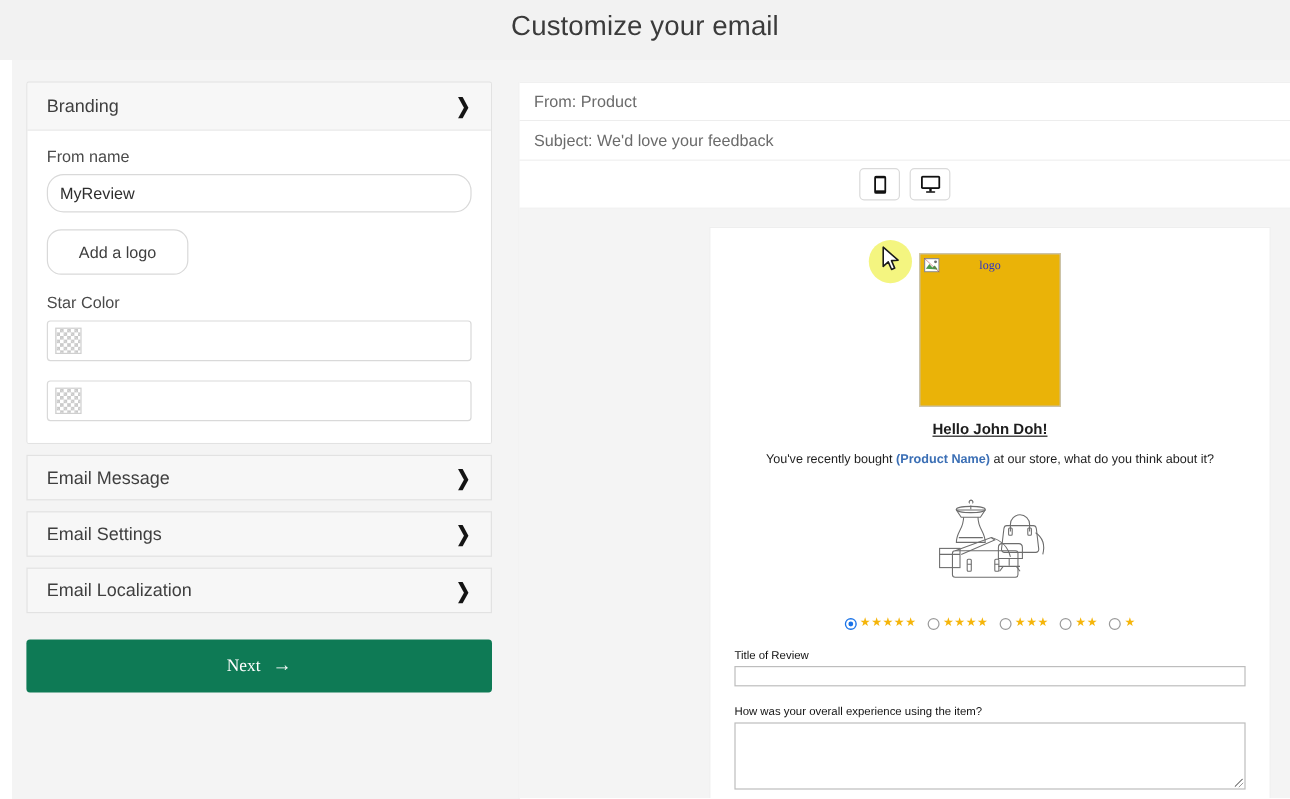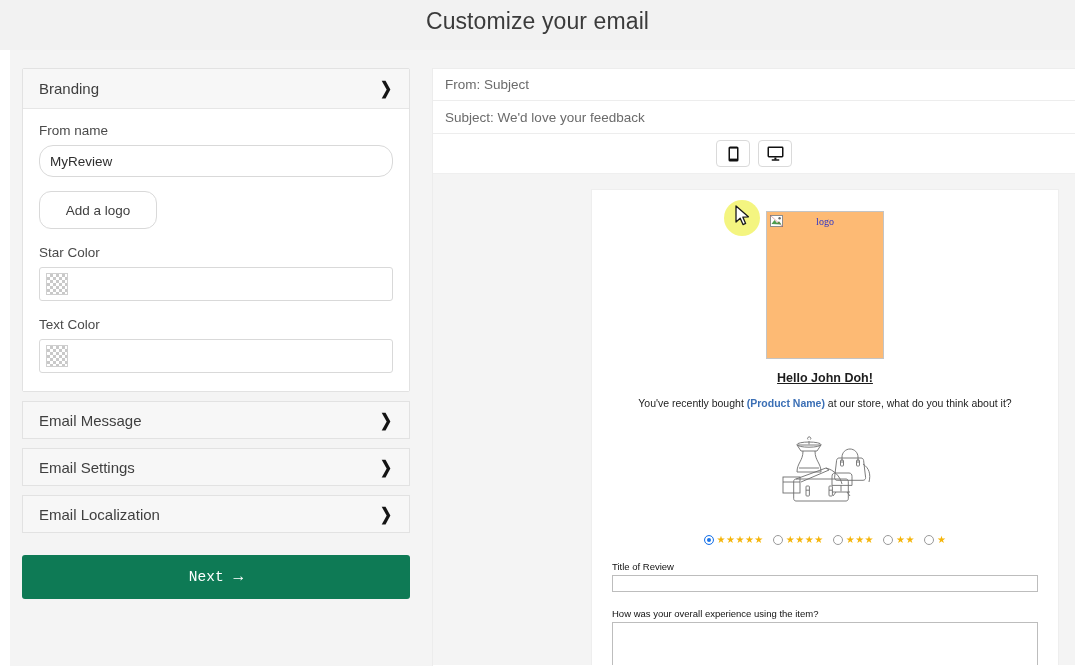--- a/index.html
+++ b/index.html
@@ -155,21 +155,21 @@
 
   .next-btn {
     margin-top: 22px;
     height: 44px;
     width: 100%;
     background: #0e7a55;
     color: #ffffff;
     border: none;
     border-radius: 3px;
     font-size: 14.5px;
-    font-family: Liberation Mono, monospace;
+    font-family: Liberation Serif, serif;
     display: flex;
     align-items: center;
     justify-content: center;
     gap: 10px;
     cursor: pointer;
   }
   .next-arrow { font-size: 16px; line-height: 1; }
 
   
   .preview-col {
@@ -222,25 +222,25 @@
     position: absolute;
     left: 158px; top: 15px;
     width: 468px;
     min-height: 480px;
     background: #ffffff;
     border: 1px solid #eeeeee;
   }
   .email-inner { padding: 16px 20px 10px 20px; }
 
   .logo-box {
-    width: 118px; height: 148px;
+    width: 118px; height: 128px;
     border: 1px solid #c4c4c4;
     margin: 5px auto 0 auto;
     position: relative;
-    background: #fdba74;
+    background: #eab308;
   }
   .broken-img {
     position: absolute; left: 3px; top: 3px;
     width: 13px; height: 12px;
   }
   .logo-alt {
     position: absolute;
     left: 0; right: 0; top: 4px;
     text-align: center;
     font-size: 10px;
@@ -362,21 +362,20 @@
         <div class="logo-btn">Add a logo</div>
 
         <div class="field-block">
           <div class="field-label">Star Color</div>
           <div class="color-input">
             <span class="swatch"></span>
           </div>
         </div>
 
         <div class="field-block">
-          <div class="field-label">Text Color</div>
           <div class="color-input">
             <span class="swatch"></span>
           </div>
         </div>
 
       </div>
     </div>
 
     <div class="accordion-bar">
       <span class="section-title">Email Message</span>
@@ -395,21 +394,21 @@
 
     <div class="next-btn">
       <span>Next</span>
       <span class="next-arrow">→</span>
     </div>
 
   </div>
 
   <div class="preview-col">
 
-    <div class="meta-row">From: Subject</div>
+    <div class="meta-row">From: Product</div>
     <div class="meta-row">Subject: We'd love your feedback</div>
 
     <div class="device-bar">
       <div class="device-btn">
         <svg width="11" height="16" viewBox="0 0 11 16">
           <rect x="0.5" y="0.5" width="10" height="15" rx="1.6" fill="#111"></rect>
           <rect x="2" y="2.6" width="7" height="10" fill="#fff"></rect>
         </svg>
       </div>
       <div class="device-btn">

